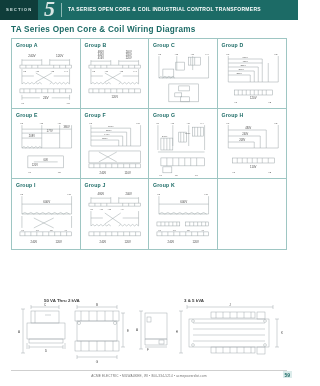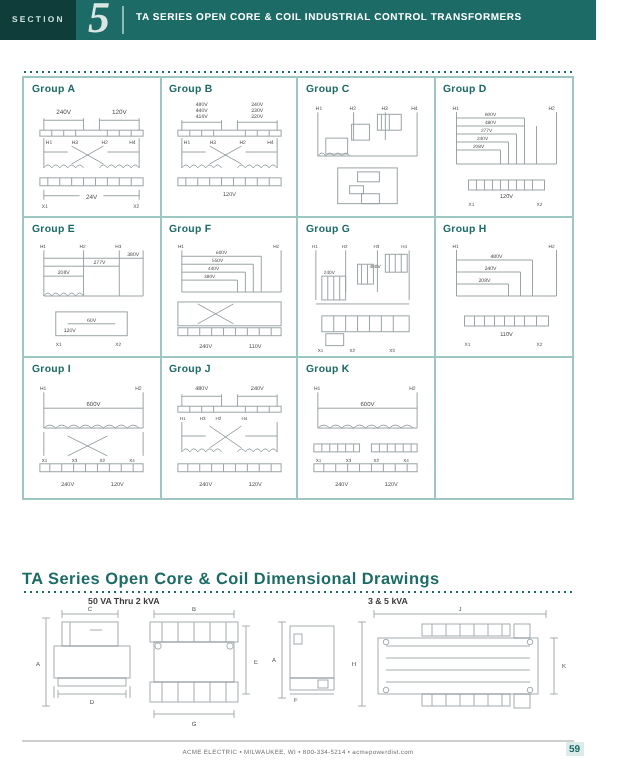--- a/index.html
+++ b/index.html
@@ -114,20 +114,21 @@
 <div class="page">
 
   <div class="header">
     <div class="header-dark"></div>
     <div class="sec-word">SECTION</div>
     <div class="sec-num">5</div>
     <div class="sec-num-bar"></div>
     <div class="header-title">TA SERIES OPEN CORE &amp; COIL INDUSTRIAL CONTROL TRANSFORMERS</div>
   </div>
 
+  <div class="sec-title" style="top:25px">TA Series Open Core &amp; Coil Wiring Diagrams</div>
   <div class="dots" style="top:35px"></div>
 
   <div class="grid">
 
     <div class="cell c1 r1">
       <div class="cell-label">Group A</div>
       <div class="diagram">
         <svg viewBox="0 0 68 60" preserveAspectRatio="xMidYMid meet">
           <g stroke="#9aa3a6" stroke-width="0.5" fill="none">
             <text x="20" y="9" font-size="3.2" fill="#4a4a4a" stroke="none" text-anchor="middle">240V</text>
@@ -432,21 +433,20 @@
             <text x="22" y="55" font-size="2.8" fill="#4a4a4a" stroke="none" text-anchor="middle">240V</text>
             <text x="47" y="55" font-size="2.8" fill="#4a4a4a" stroke="none" text-anchor="middle">120V</text>
           </g>
         </svg>
       </div>
     </div>
 
     <div class="cell c4 r3"></div>
   </div>
 
-  <div class="sec-title" style="top:285px">TA Series Open Core &amp; Coil Dimensional Drawings</div>
   <div class="dots" style="top:295px"></div>
 
   <div class="dim-sub" style="left:44px;top:298px">50 VA Thru 2 kVA</div>
   <div class="dim-sub" style="left:184px;top:298px">3 &amp; 5 kVA</div>
 
   <div class="dim-wrap">
     <svg viewBox="0 0 276 64" preserveAspectRatio="xMidYMid meet">
       <g stroke="#9aa3a6" stroke-width="0.45" fill="none">
 
         <path d="M12 6 L12 50"></path>

